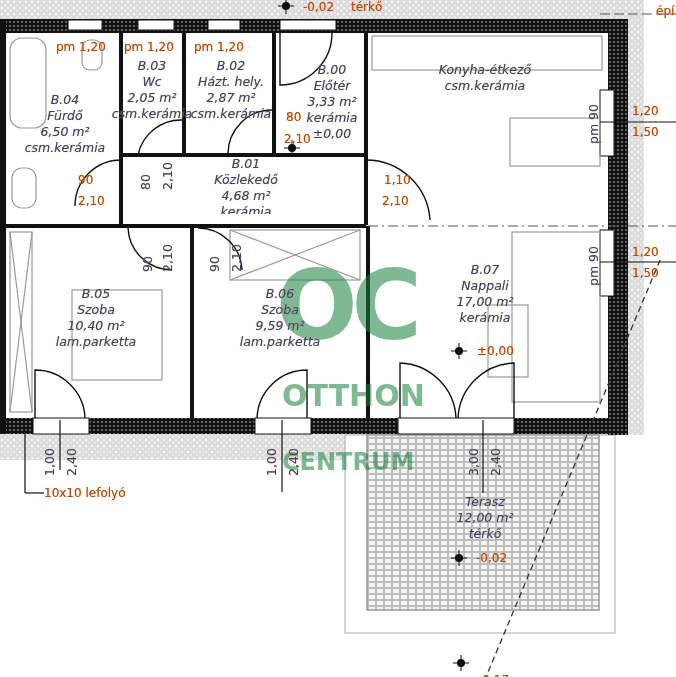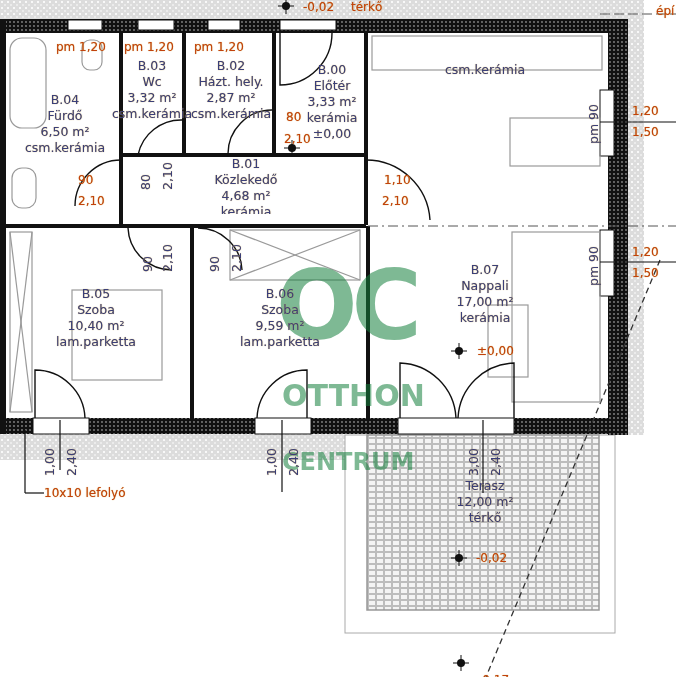--- a/index.html
+++ b/index.html
@@ -1,18 +1,18 @@
 <!DOCTYPE html>
 <html><head>
 <meta charset="utf-8">
 <style>
   html,body{margin:0;padding:0;background:#fff;}
   body{width:676px;height:677px;position:relative;overflow:hidden;font-family:"DejaVu Sans",sans-serif;}
   #plan{position:absolute;left:0;top:0;width:676px;height:677px;}
-  .lbl{position:absolute;color:#3a3f7a;font-size:12.5px;line-height:16px;text-align:center;white-space:nowrap;text-shadow:0 0 1px #c8a040;}
+  .lbl{position:absolute;color:#3a3f7a;font-size:12.5px;line-height:16px;text-align:center;white-space:nowrap;text-shadow:0 0 1px #c8a040;font-style:italic;}
   .dim{position:absolute;color:#c2410c;font-size:12px;line-height:14px;white-space:nowrap;text-shadow:0 0 1px #c8a040;}
   .vdim{position:absolute;color:#3a3f7a;font-size:12.5px;white-space:nowrap;transform:rotate(-90deg);transform-origin:left top;text-shadow:0 0 1px #c8a040;}
   .wm{position:absolute;color:#15803d;opacity:.55;font-family:"DejaVu Sans",sans-serif;font-weight:bold;}
 </style>
 </head>
 <body>
 
 <svg id="plan" width="676" height="677" viewBox="0 0 676 677" xmlns="http://www.w3.org/2000/svg">
   <defs>
     <pattern id="dots" width="6" height="6" patternUnits="userSpaceOnUse">
@@ -156,40 +156,41 @@
 <div class="lbl" style="left:10px;top:92px;width:110px;">
   <div>B.04</div>
   <div>Fürdő</div>
   <div>6,50 m²</div>
   <div>csm.kerámia</div>
 </div>
 
 <div class="lbl" style="left:110px;top:58px;width:84px;">
   <div>B.03</div>
   <div>Wc</div>
-  <div>3,32 m²</div>
+  <div>2,05 m²</div>
   <div>csm.kerámia</div>
 </div>
 
 <div class="lbl" style="left:186px;top:58px;width:90px;">
   <div>B.02</div>
   <div>Házt. hely.</div>
   <div>2,87 m²</div>
   <div>csm.kerámia</div>
 </div>
 
 <div class="lbl" style="left:292px;top:62px;width:80px;">
   <div>B.00</div>
   <div>Előtér</div>
   <div>3,33 m²</div>
   <div>kerámia</div>
   <div>±0,00</div>
 </div>
 
 <div class="lbl" style="left:420px;top:62px;width:130px;">
+  <div>Konyha-étkező</div>
   <div>csm.kerámia</div>
 </div>
 
 <div class="lbl" style="left:196px;top:156px;width:100px;">
   <div>B.01</div>
   <div>Közlekedő</div>
   <div>4,68 m²</div>
   <div style="height:10px;overflow:hidden;">kerámia</div>
 </div>
 
@@ -208,21 +209,21 @@
 </div>
 
 <div class="lbl" style="left:440px;top:262px;width:90px;">
   <div>B.07</div>
   <div>Nappali</div>
   <div>17,00 m²</div>
   <div>kerámia</div>
 </div>
 <div class="dim" style="left:477px;top:344px;">±0,00</div>
 
-<div class="lbl" style="left:440px;top:478px;width:90px;">
+<div class="lbl" style="left:440px;top:494px;width:90px;">
   <div>Terasz</div>
   <div>12,00 m²</div>
   <div>térkő</div>
 </div>
 <div class="dim" style="left:476px;top:551px;">-0,02</div>
 <div class="dim" style="left:478px;top:657px;margin-top:16px;">-0,17</div>
 
 <div class="dim" style="left:78px;top:173px;">90</div>
 <div class="dim" style="left:78px;top:194px;">2,10</div>
 <div class="vdim" style="left:138px;top:190px;">80</div>

